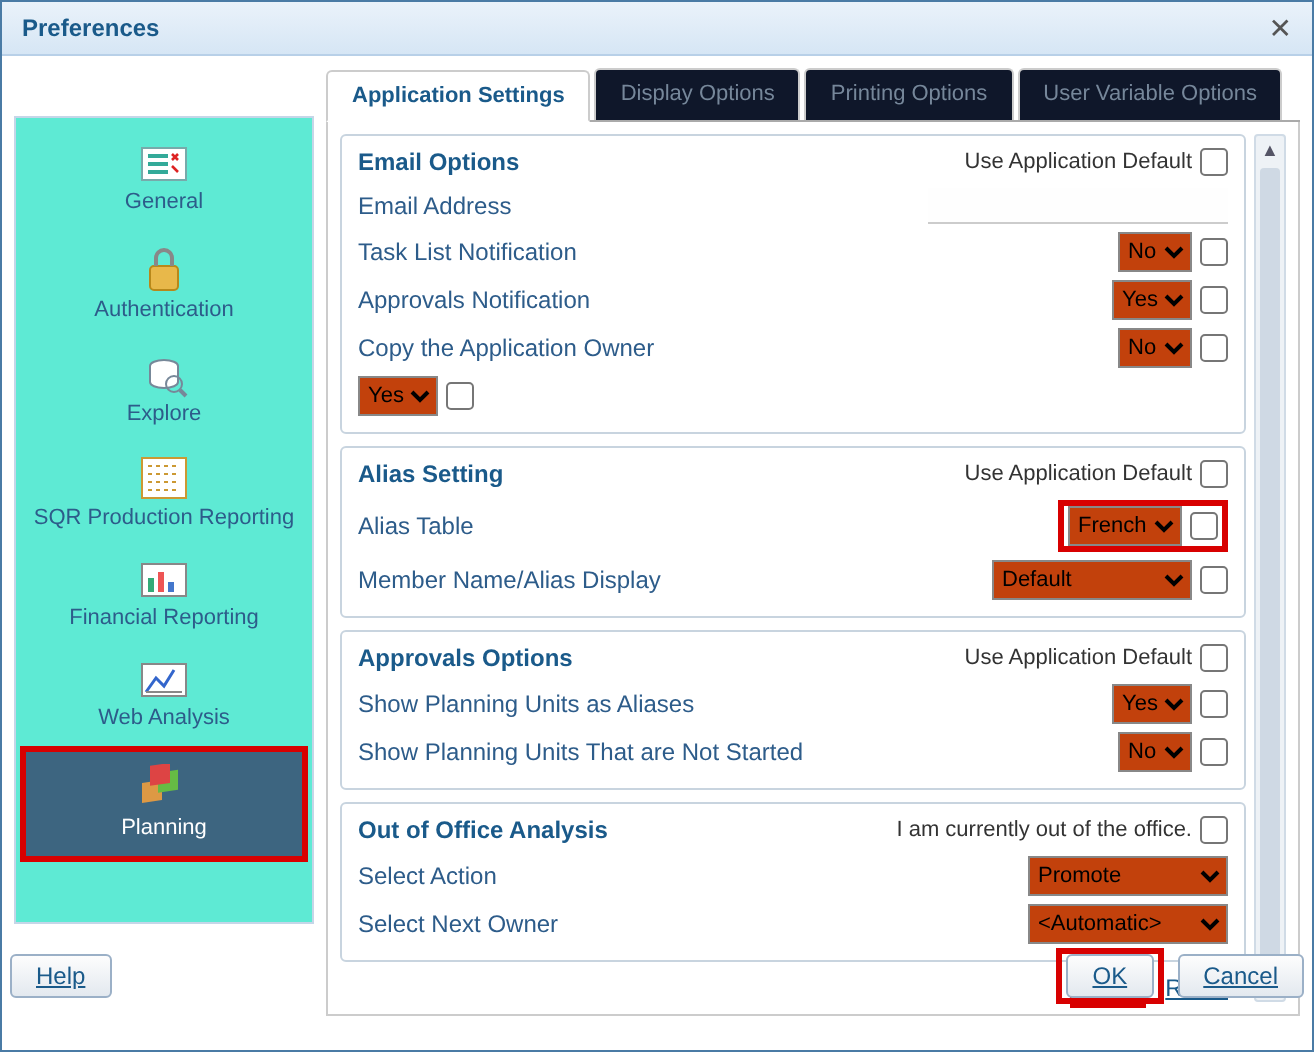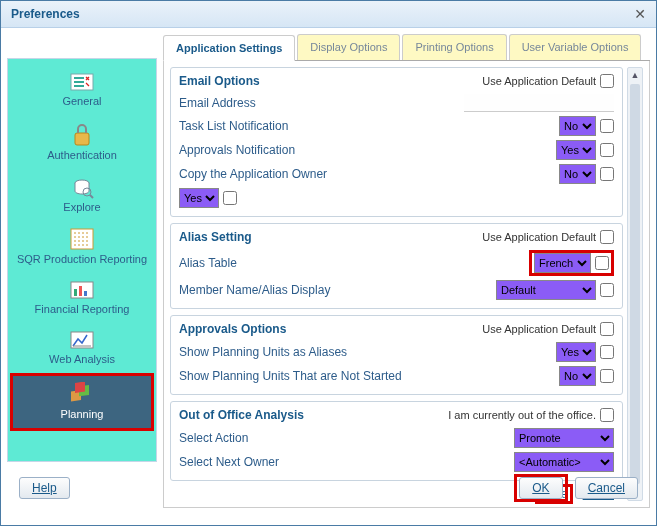--- a/index.html
+++ b/index.html
@@ -7,39 +7,39 @@
 .header { background: linear-gradient(#eaf2fa, #d6e6f5); border-bottom: 1px solid #b8d0e8; padding: 5px 10px; display: flex; justify-content: space-between; align-items: center; gap: 37px; }
 .header-title { font-weight: bold; color: #1a5a8a; font-size: 12px; }
 .close-x { color: #555; cursor: pointer; font-size: 14px; }
 .body-area { display: flex; height: 440px; padding: 6px; gap: 6px; }
 .sidebar { width: 150px; border: 1px solid #c5d6e8; display: flex; flex-direction: column; align-items: center; padding: 6px 2px; background: #5eead4; margin-top: 24px; }
 .nav-item { width: 100%; text-align: center; padding: 4px 0 8px; cursor: pointer; color: #2d5c8a; font-size: 11px; }
 .nav-item.selected { background: #3d6580; color: #fff; border: 3px solid #d80000; }
 .nav-icon { display: block; margin: 2px auto 2px; }
 .main { flex: 1; display: flex; flex-direction: column; }
 .tabs { display: flex; border-bottom: 1px solid #aaa; background: #fff; }
-.tab { padding: 6px 12px; font-size: 11px; color: #76879a; border: 1px solid transparent; border-bottom: none; cursor: pointer; background: #fef9c3; margin-right: 2px; border-top-left-radius: 3px; border-top-right-radius: 3px; border-color:#ccc; }
+.tab { padding: 6px 12px; font-size: 11px; color: #76879a; border: 1px solid transparent; border-bottom: none; cursor: pointer; background: #0f172a; margin-right: 2px; border-top-left-radius: 3px; border-top-right-radius: 3px; border-color:#ccc; }
 .tab.active { font-weight: bold; color: #1a5a8a; background: #fff; position: relative; top: 1px; border-bottom: 1px solid #fff; }
 .panel-wrap { display: flex; flex: 1; border: 1px solid #ccc; border-top:none; padding: 6px; gap: 4px; }
 .panel { flex: 1; }
 .section { border: 1px solid #c8d4df; border-radius: 3px; padding: 6px 8px 6px 8px; margin-bottom: 6px; }
 .section-header { display: flex; justify-content: space-between; align-items: center; margin-bottom: 4px; }
 .section-title { font-weight: bold; color: #1a5a8a; font-size: 12px; }
 .default-label { color: #333; font-size: 11px; display: flex; align-items: center; gap: 4px; }
 .row { display: flex; justify-content: space-between; align-items: center; padding: 2px 0; color: #2d5c8a; font-size: 12px; min-height: 22px; }
 .row-controls { display: flex; gap: 4px; align-items: center; }
-.mini-select { font-size: 11px; height: 20px; border: 1px solid #888; background: #8b5cf6; }
+.mini-select { font-size: 11px; height: 20px; border: 1px solid #888; background: #c2410c; }
 .mini-input { border: none; border-bottom: 1px solid #ccc; width: 150px; height: 18px; font-size: 11px; background:#fefefe;}
 input[type=checkbox]{ width:14px; height:14px;}
 .scrollbar { width: 16px; background: #eef2f6; border: 1px solid #d0dbe6; border-radius: 2px; display: flex; flex-direction: column; justify-content: space-between; align-items: center; padding: 2px; }
 .sb-btn { font-size: 9px; color: #556; cursor: pointer; }
 .sb-thumb { width: 10px; flex: 1; margin: 4px 0; background: #cfd9e4; border-radius: 2px; }
 .action-row { text-align: right; margin-top: 4px; padding-right: 6px; }
 .link-btn { color: #1a5a8a; text-decoration: underline; font-size: 12px; cursor: pointer; margin-left: 4px; padding: 1px 3px; }
-.footer { display: flex; justify-content: space-between; align-items: center; padding: 6px 18px 10px; }
+.footer { display: flex; justify-content: space-between; align-items: center; padding: 6px 4px 10px; }
 .btn { background: linear-gradient(#fdfdfd,#e3e9ef); border: 1px solid #9bb0c7; border-radius: 3px; padding: 3px 12px; font-size: 12px; color: #1a5a8a; cursor: pointer; text-decoration: underline; }
 .btn.plain { text-decoration: underline; }
 .hl-red { border: 3px solid #d80000; padding: 0 2px; }
 </style>
 </head>
 <body>
 
 <div class="header">
   <span class="header-title">Preferences</span>
   <span class="close-x">✕</span>

